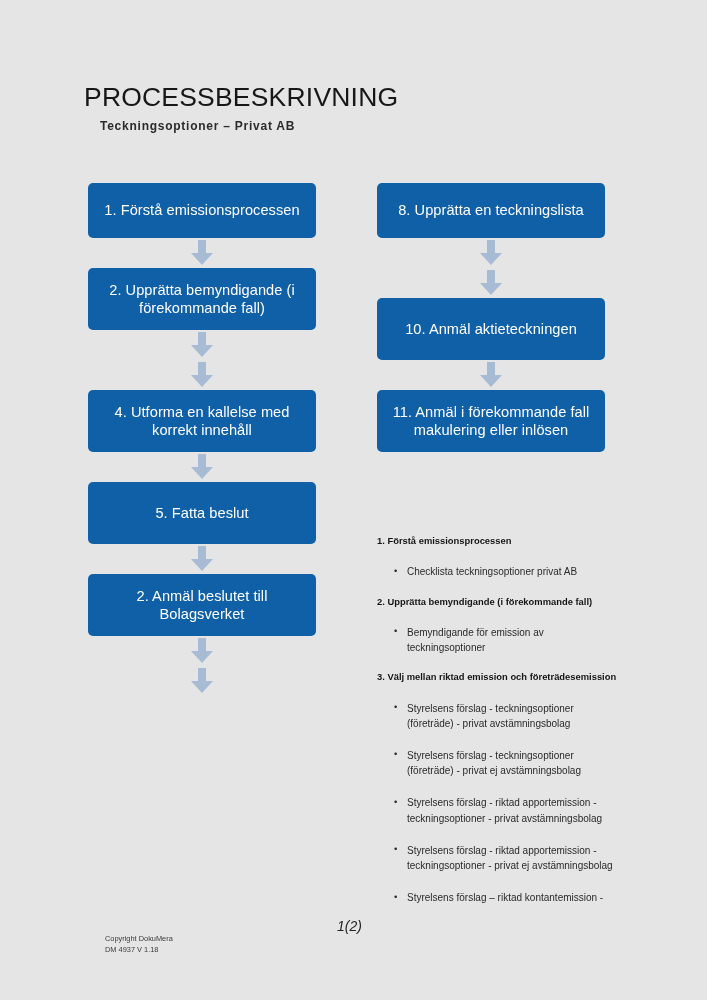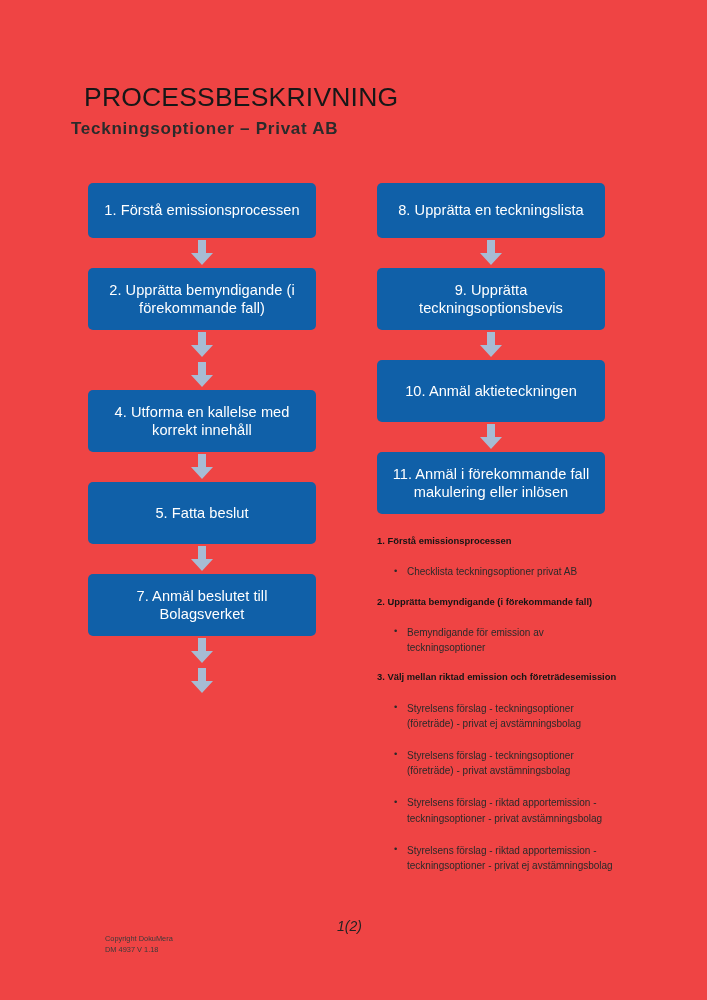--- a/index.html
+++ b/index.html
@@ -12,39 +12,39 @@
     height: 1000px;
     position: relative;
     font-family: "Liberation Sans", sans-serif;
     color: #1a1a1a;
     overflow: hidden;
   }
 
   .page {
     position: absolute;
     inset: 0;
-    background: #ef4444;
+    background: #e5e5e5;
   }
 
   
   .doc-title {
     position: absolute;
     left: 84px;
     top: 82px;
     font-size: 26.5px;
     font-weight: 400;
     letter-spacing: 0.2px;
     color: #171717;
     white-space: nowrap;
   }
   .doc-subtitle {
     position: absolute;
-    left: 71px;
+    left: 100px;
     top: 119px;
-    font-size: 17px;
+    font-size: 12px;
     font-weight: 700;
     letter-spacing: 0.75px;
     color: #2b2b2b;
     white-space: nowrap;
   }
 
   
   .flow-col {
     position: absolute;
     width: 228px;
@@ -174,21 +174,21 @@
         </svg>
     </div>
 
     <div class="flow-box h2">5. Fatta beslut</div>
     <div class="arrow">
       <svg width="26" height="26" viewBox="0 0 26 26">
           <path d="M9 0 H17 V13 H24 L13 25 L2 13 H9 Z" fill="#A7BCD4"></path>
         </svg>
     </div>
 
-    <div class="flow-box h2">7. Anmäl beslutet till Bolagsverket</div>
+    <div class="flow-box h2">2. Anmäl beslutet till Bolagsverket</div>
     <div class="arrow">
       <svg width="26" height="26" viewBox="0 0 26 26">
           <path d="M9 0 H17 V13 H24 L13 25 L2 13 H9 Z" fill="#A7BCD4"></path>
         </svg>
     </div>
 
     <div class="arrow">
       <svg width="26" height="26" viewBox="0 0 26 26">
           <path d="M9 0 H17 V13 H24 L13 25 L2 13 H9 Z" fill="#A7BCD4"></path>
         </svg>
@@ -198,21 +198,20 @@
 
   <div class="flow-col right">
 
     <div class="flow-box h1">8. Upprätta en teckningslista</div>
     <div class="arrow">
       <svg width="26" height="26" viewBox="0 0 26 26">
           <path d="M9 0 H17 V13 H24 L13 25 L2 13 H9 Z" fill="#A7BCD4"></path>
         </svg>
     </div>
 
-    <div class="flow-box h2">9. Upprätta teckningsoptionsbevis</div>
     <div class="arrow">
       <svg width="26" height="26" viewBox="0 0 26 26">
           <path d="M9 0 H17 V13 H24 L13 25 L2 13 H9 Z" fill="#A7BCD4"></path>
         </svg>
     </div>
 
     <div class="flow-box h2">10. Anmäl aktieteckningen</div>
     <div class="arrow">
       <svg width="26" height="26" viewBox="0 0 26 26">
           <path d="M9 0 H17 V13 H24 L13 25 L2 13 H9 Z" fill="#A7BCD4"></path>
@@ -230,24 +229,25 @@
       <li>Checklista teckningsoptioner privat AB</li>
     </ul>
 
     <p class="sec-head gap">2. Upprätta bemyndigande (i förekommande fall)</p>
     <ul class="bullets">
       <li>Bemyndigande för emission av teckningsoptioner</li>
     </ul>
 
     <p class="sec-head gap">3. Välj mellan riktad emission och företrädesemission</p>
     <ul class="bullets">
+      <li>Styrelsens förslag - teckningsoptioner (företräde) - privat avstämningsbolag</li>
       <li>Styrelsens förslag - teckningsoptioner (företräde) - privat ej avstämningsbolag</li>
-      <li>Styrelsens förslag - teckningsoptioner (företräde) - privat avstämningsbolag</li>
       <li>Styrelsens förslag - riktad apportemission - teckningsoptioner - privat avstämningsbolag</li>
       <li>Styrelsens förslag - riktad apportemission - teckningsoptioner - privat ej avstämningsbolag</li>
+      <li>Styrelsens förslag – riktad kontantemission -</li>
     </ul>
 
   </div>
 
   <div class="page-number">1(2)</div>
   <div class="footer-left">
     <div>Copyright DokuMera</div>
     <div>DM 4937 V 1.18</div>
   </div>
 

